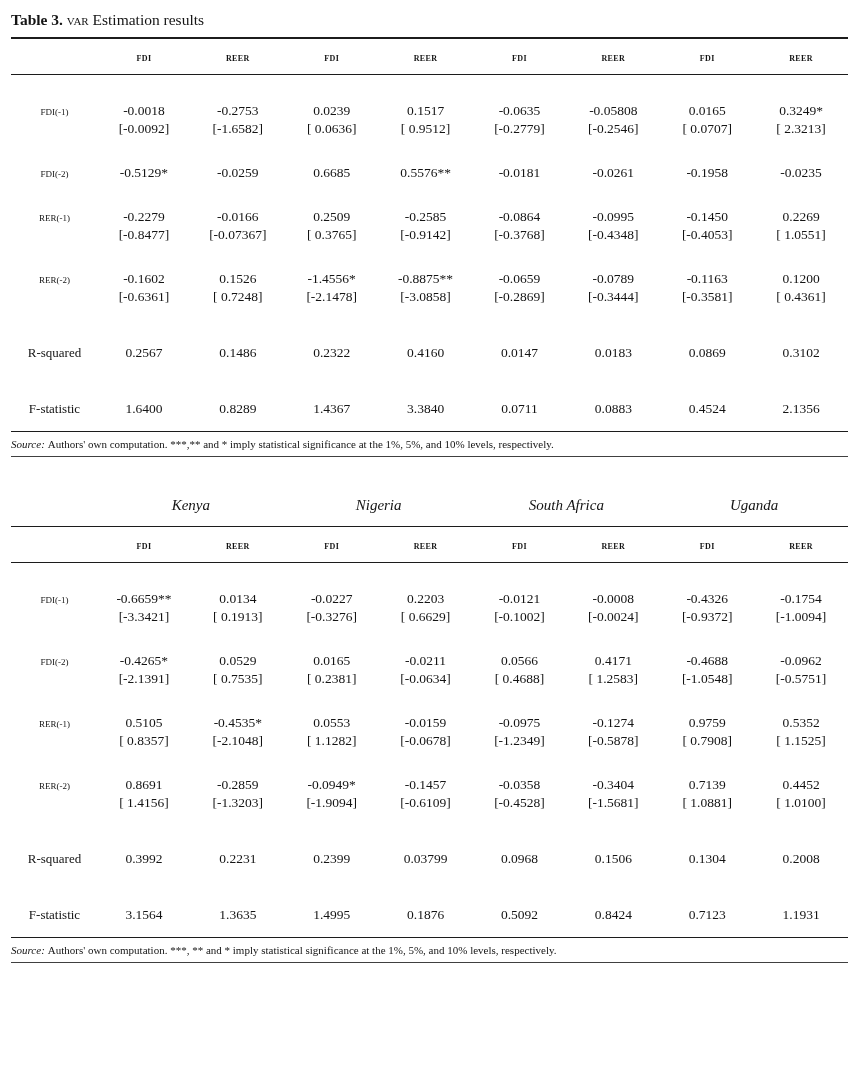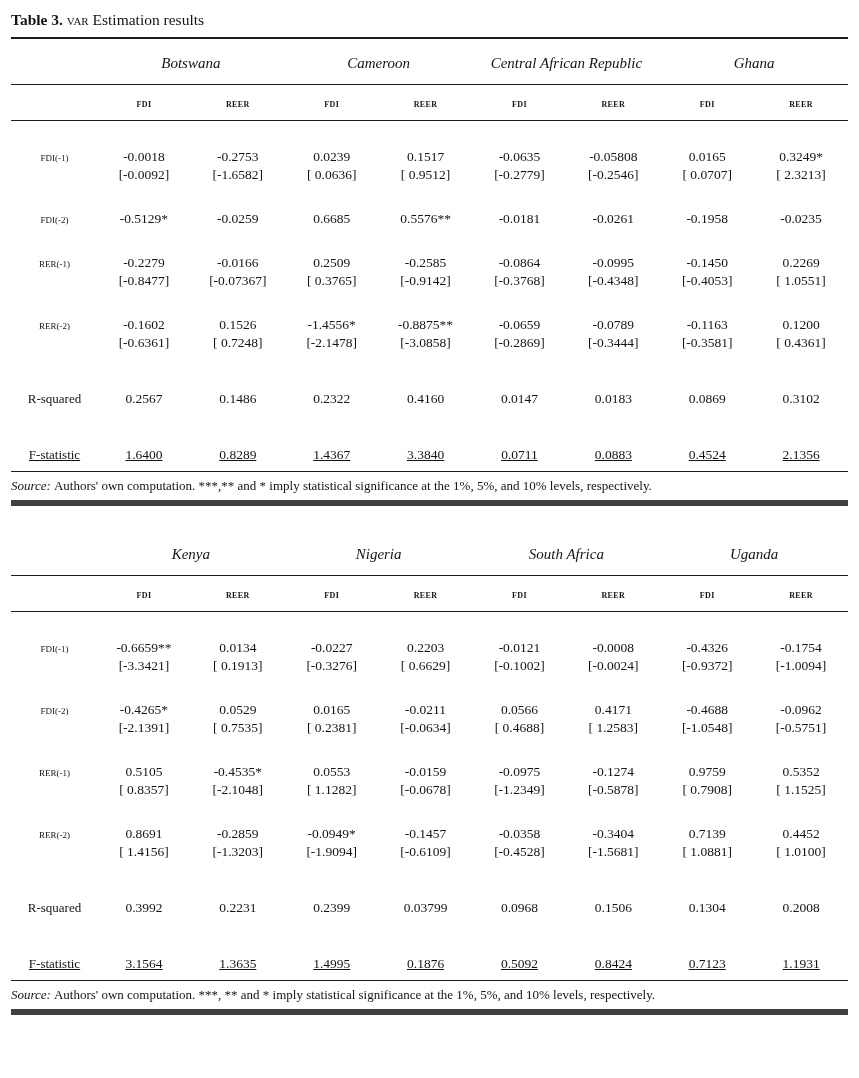--- a/index.html
+++ b/index.html
@@ -51,25 +51,25 @@
   }
   td.row-label {
     text-align: center;
     font-size: 13px;
     padding-left: 1px;
     margin-left: 20px;
   }
   tr.coef-row td { padding-top: 28px; }
   tr.tstat-row td { padding-top: 2px; }
   tr.stat-row td { padding-top: 40px; }
-  tbody tr:last-child td { padding-bottom: 8px; border-bottom: 1px solid #1c1c1c; text-decoration: underline; }
+  tbody tr:last-child td { padding-bottom: 14px; border-bottom: 1px solid #1c1c1c; }
   .source {
-    font-size: 13px;
+    font-size: 11px;
     padding: 6px 0 6px;
-    border-bottom: 6px solid #404040;
+    border-bottom: 1px solid #404040;
   }
   .source em { font-style: italic; margin-right: 3px; }
 </style>
 </head>
 <body>
 
 <main class="page">
 
   <header class="title">
     <span class="bold">Table 3.</span>
@@ -84,27 +84,20 @@
           <col>
           <col>
           <col>
           <col>
           <col>
           <col>
           <col>
           <col>
         </colgroup>
         <thead>
-          <tr class="country-row">
-            <th class="corner"></th>
-            <th class="country" colspan="2">Botswana</th>
-            <th class="country" colspan="2">Cameroon</th>
-            <th class="country" colspan="2">Central African Republic</th>
-            <th class="country" colspan="2">Ghana</th>
-          </tr>
           <tr class="sub-row">
             <th class="corner"></th>
             <th class="sub sc">FDI</th>
             <th class="sub sc">REER</th>
             <th class="sub sc">FDI</th>
             <th class="sub sc">REER</th>
             <th class="sub sc">FDI</th>
             <th class="sub sc">REER</th>
             <th class="sub sc">FDI</th>
             <th class="sub sc">REER</th>

